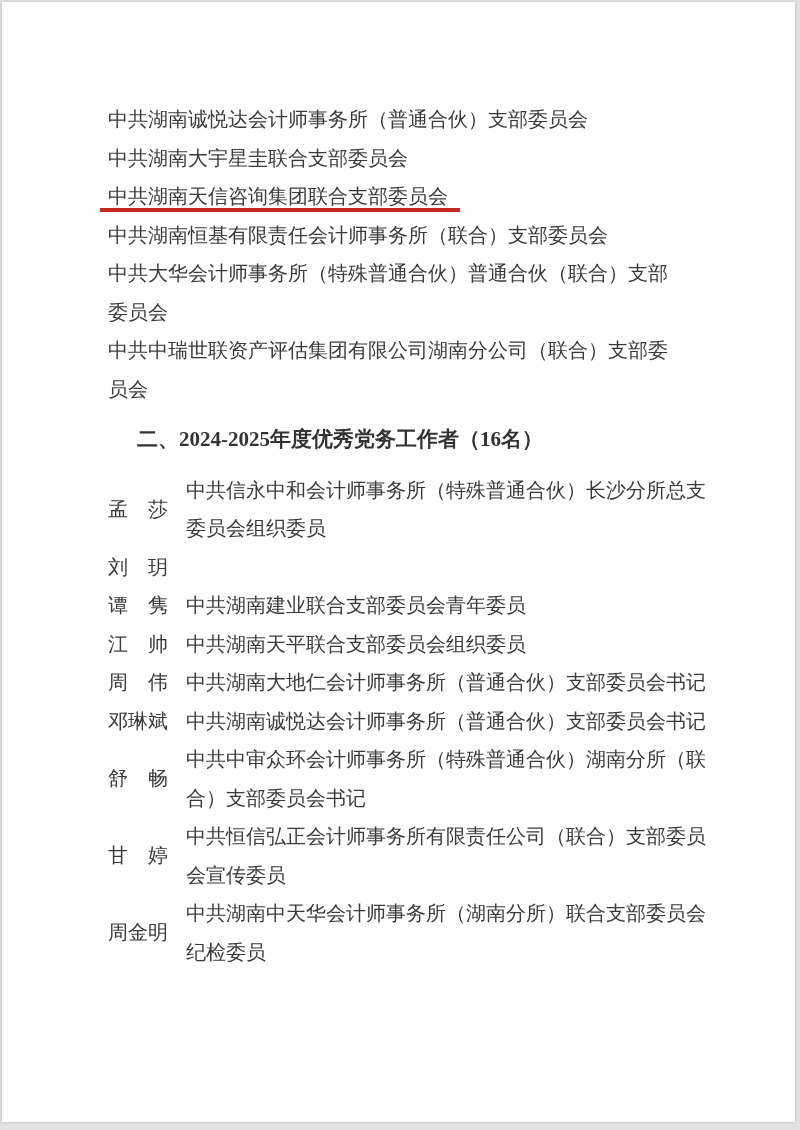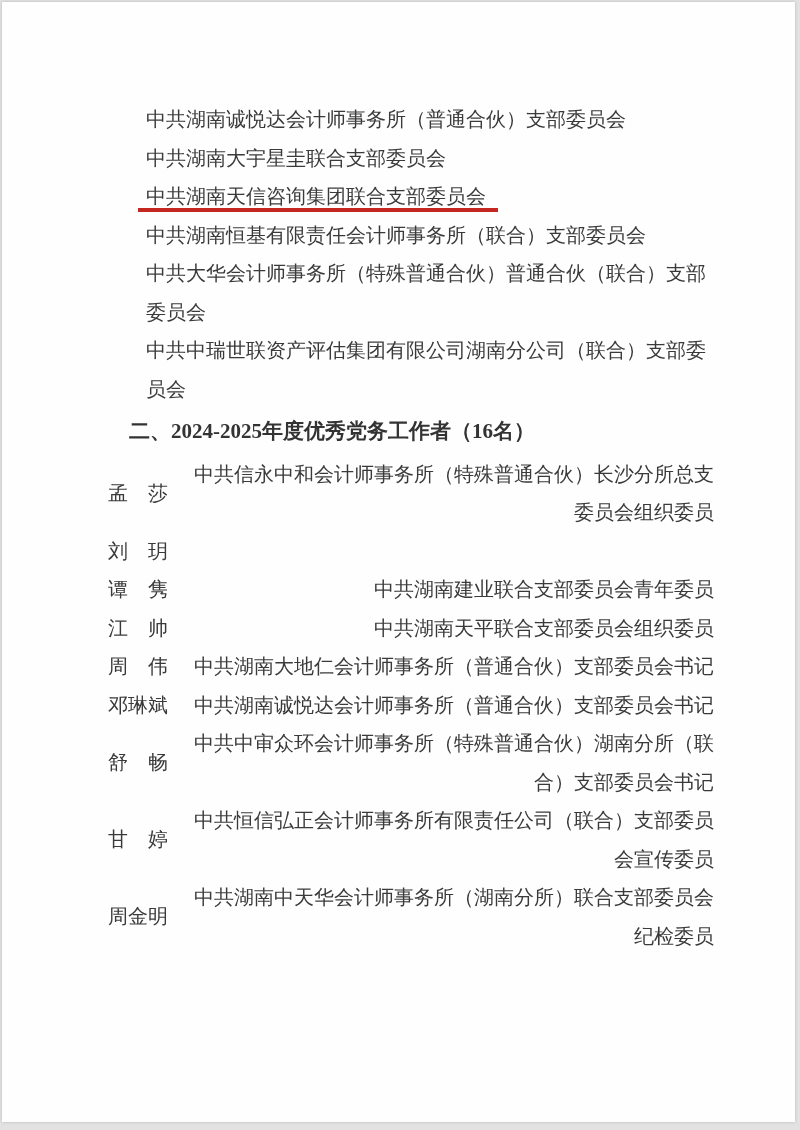--- a/index.html
+++ b/index.html
@@ -18,57 +18,56 @@
     background: #fefefe;
     box-shadow: 0 0 3px rgba(0,0,0,0.18);
     overflow: hidden;
   }
   .content {
     padding: 98px 0 0 106px;
     font-size: 20px;
     line-height: 38.5px;
     color: #3a3a3a;
   }
-  .branch-list { width: 566px; margin-left: 38px; }
+  .branch-list { width: 566px; }
   .branch-item { white-space: normal; }
   .u-wrap {
     position: relative;
     display: inline-block;
   }
   .red-underline {
     position: absolute;
     left: -8px;
     right: -12px;
     bottom: 4px;
     height: 3.5px;
     background: #c5261f;
   }
   .section-heading {
-    margin: 4px;
+    margin: 12px;
     padding-left: 17px;
     font-size: 21px;
     font-weight: bold;
     color: #333333;
     line-height: 38.5px;
   }
   .workers { }
   .worker-row {
     display: flex;
     align-items: center;
   }
   .worker-name {
     width: 60px;
     margin-right: 18px;
     white-space: pre;
     flex: none;
   }
   .worker-role {
     width: 528px;
     flex: none;
-    text-align: right;
   }
 </style>
 </head>
 <body>
 
 <div class="page">
   <div class="content">
 
     <div class="branch-list">
       <div class="branch-item">中共湖南诚悦达会计师事务所（普通合伙）支部委员会</div>

